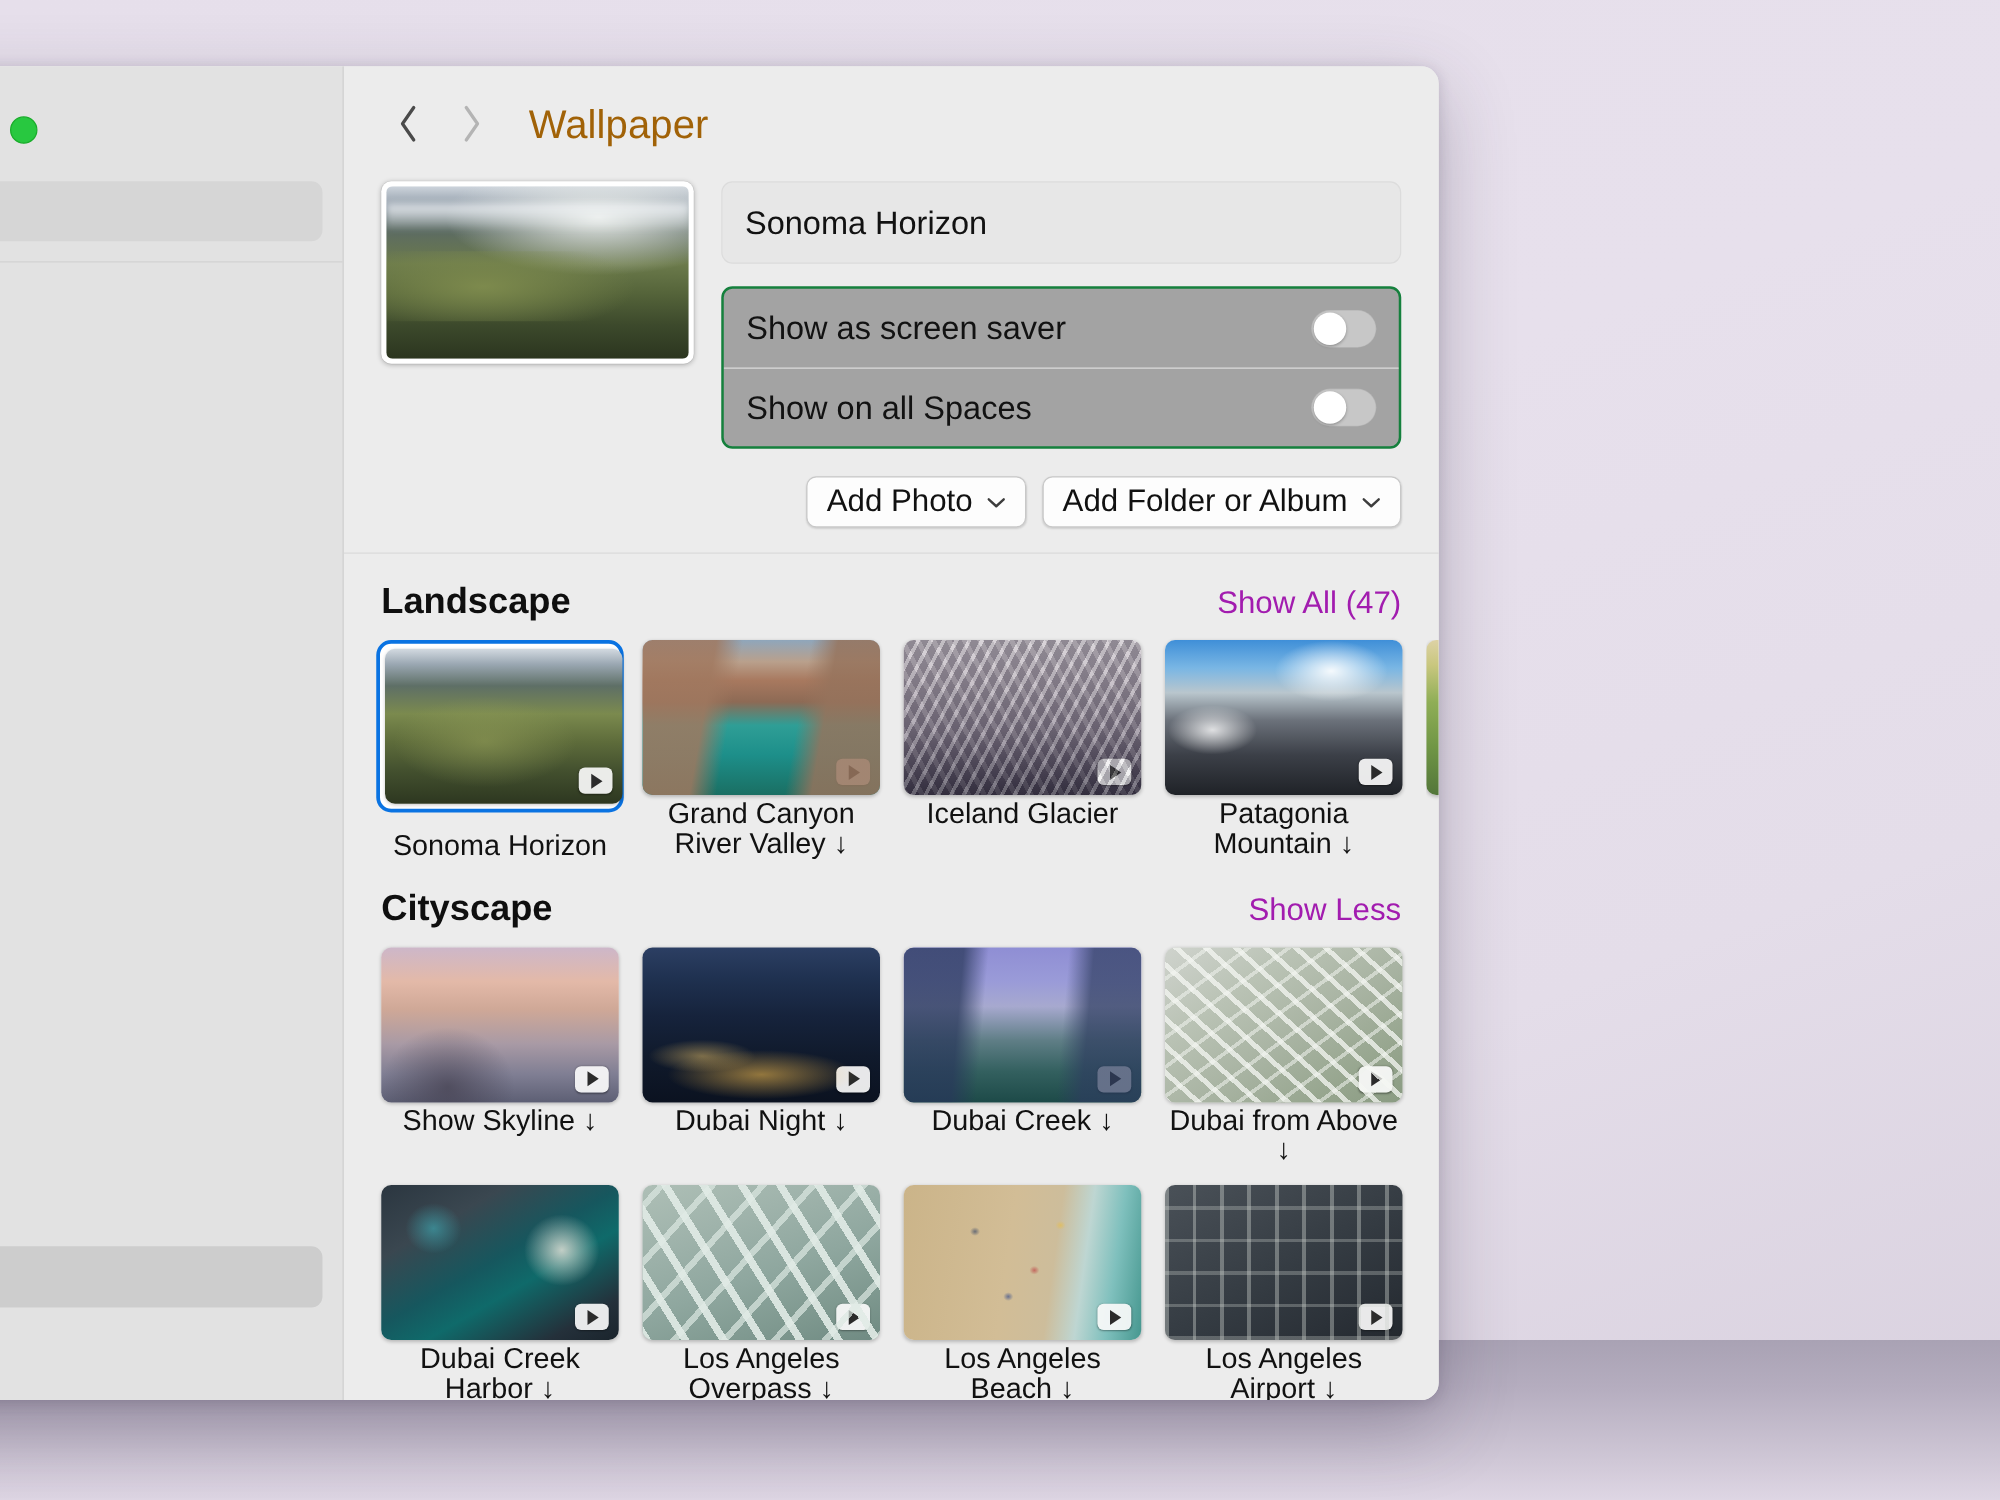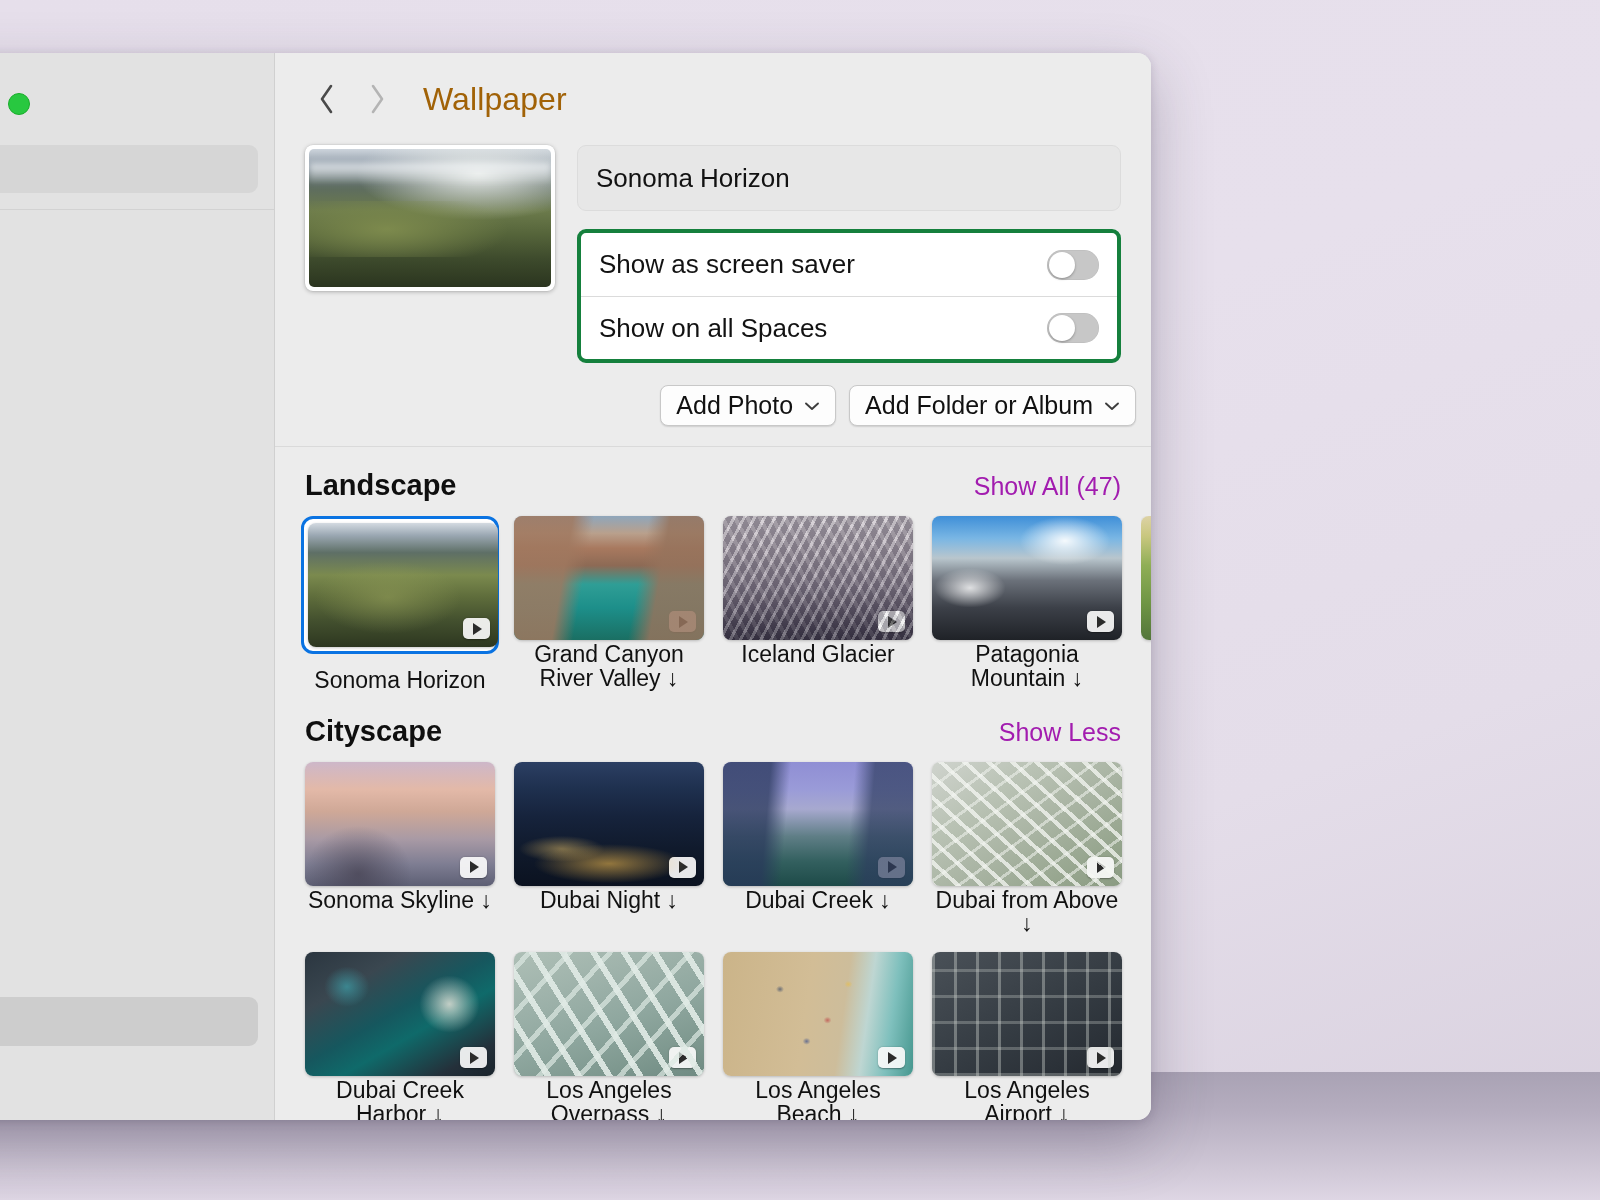--- a/index.html
+++ b/index.html
@@ -113,41 +113,41 @@
 
   .fields { flex: 1; min-width: 0; }
   .name-field {
     height: 66px; border-radius: 9px;
     background: #e7e7e7; border: 1px solid #dcdcdc;
     display: flex; align-items: center; padding: 0 18px;
     font-size: 26px; color: #121212;
   }
   .toggle-card {
     margin-top: 18px;
-    border-radius: 9px; background: #ffffff; border: 4px solid #15803d;
+    border-radius: 9px; background: #a3a3a3; border: 2px solid #15803d;
     overflow: hidden;
   }
   .toggle-row {
     height: 63px; display: flex; align-items: center;
     padding: 0 18px; gap: 12px;
   }
   .toggle-row + .toggle-row { border-top: 1px solid #dbdbdb; }
   .toggle-label { flex: 1; font-size: 26px; color: #121212; }
   .switch {
     width: 52px; height: 30px; border-radius: 15px;
     background: #c7c7c7; position: relative; flex: 0 0 52px;
     box-shadow: inset 0 0 0 .5px rgba(0,0,0,.07);
   }
   .switch .knob {
     position: absolute; top: 2px; left: 2px;
     width: 26px; height: 26px; border-radius: 50%;
     background: #fff; box-shadow: 0 1px 2.5px rgba(0,0,0,.3);
   }
 
-  .btn-row { display: flex; justify-content: flex-end; gap: 13px; padding: 22px 15px 20px 30px; }
+  .btn-row { display: flex; justify-content: flex-end; gap: 13px; padding: 22px 30px 20px 30px; }
   .pushbtn {
     height: 41px; border-radius: 8px;
     background: #fdfdfd; border: .5px solid #c8c8c8;
     box-shadow: 0 1px 1.5px rgba(0,0,0,.12);
     display: flex; align-items: center; gap: 11px;
     padding: 0 15px; font-size: 25px; color: #111;
     cursor: default; white-space: nowrap;
   }
   .caret { width: 16px; height: 10px; flex: 0 0 16px; }
   .caret path { stroke: #3d3d3d; }
@@ -444,21 +444,21 @@
         </div>
         <div class="grid">
           <div class="tile">
             <div class="thumb-wrap">
               <div class="thumb a-dubaisky">
                 <div class="play">
                   <i></i>
                 </div>
               </div>
             </div>
-            <div class="tile-label">Sonoma Skyline ↓</div>
+            <div class="tile-label">Show Skyline ↓</div>
           </div>
           <div class="tile">
             <div class="thumb-wrap">
               <div class="thumb a-dubainight">
                 <div class="play">
                   <i></i>
                 </div>
               </div>
             </div>
             <div class="tile-label">Dubai Night ↓</div>

